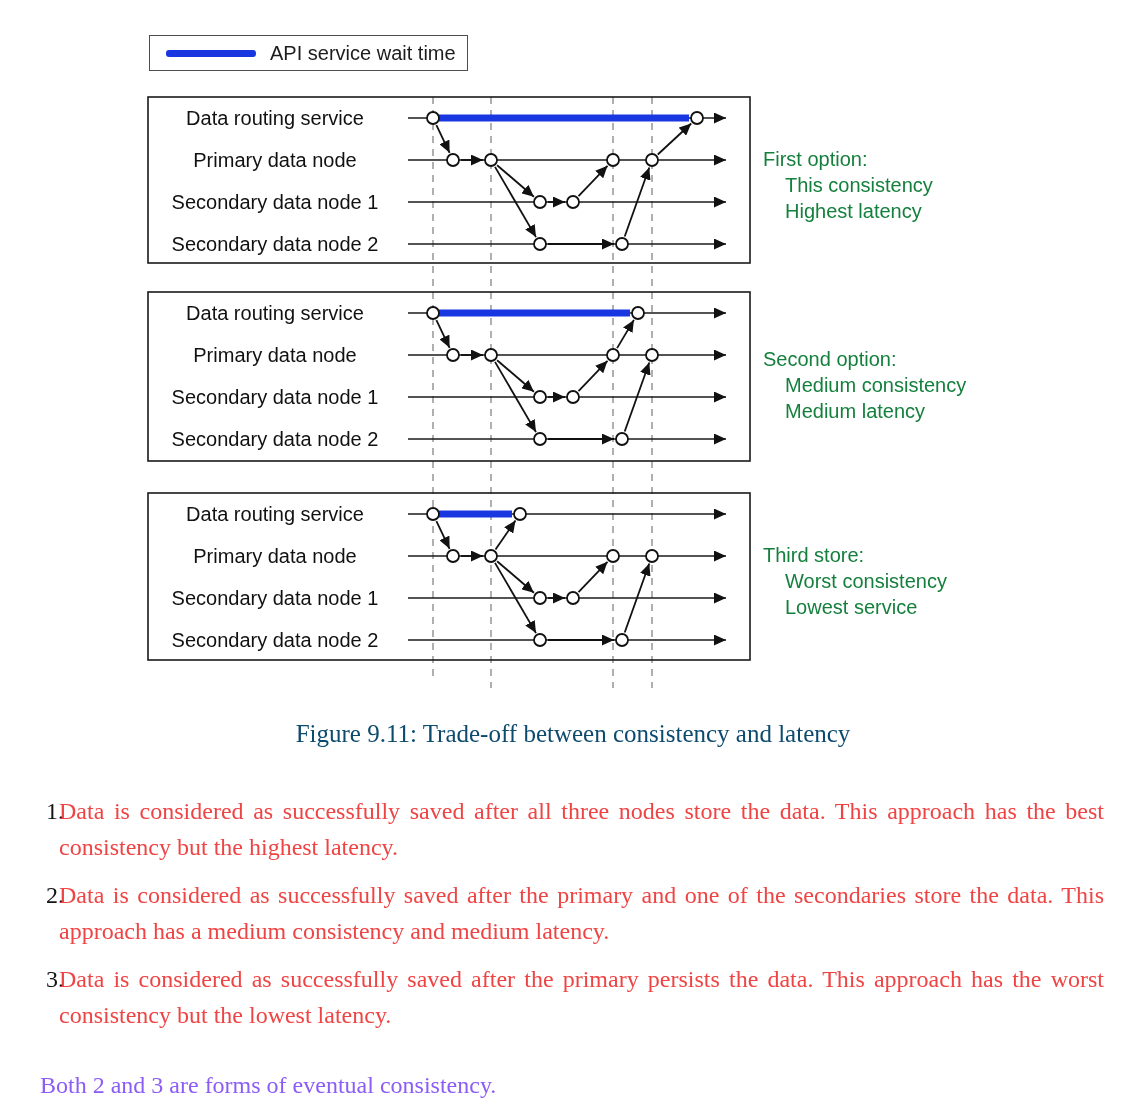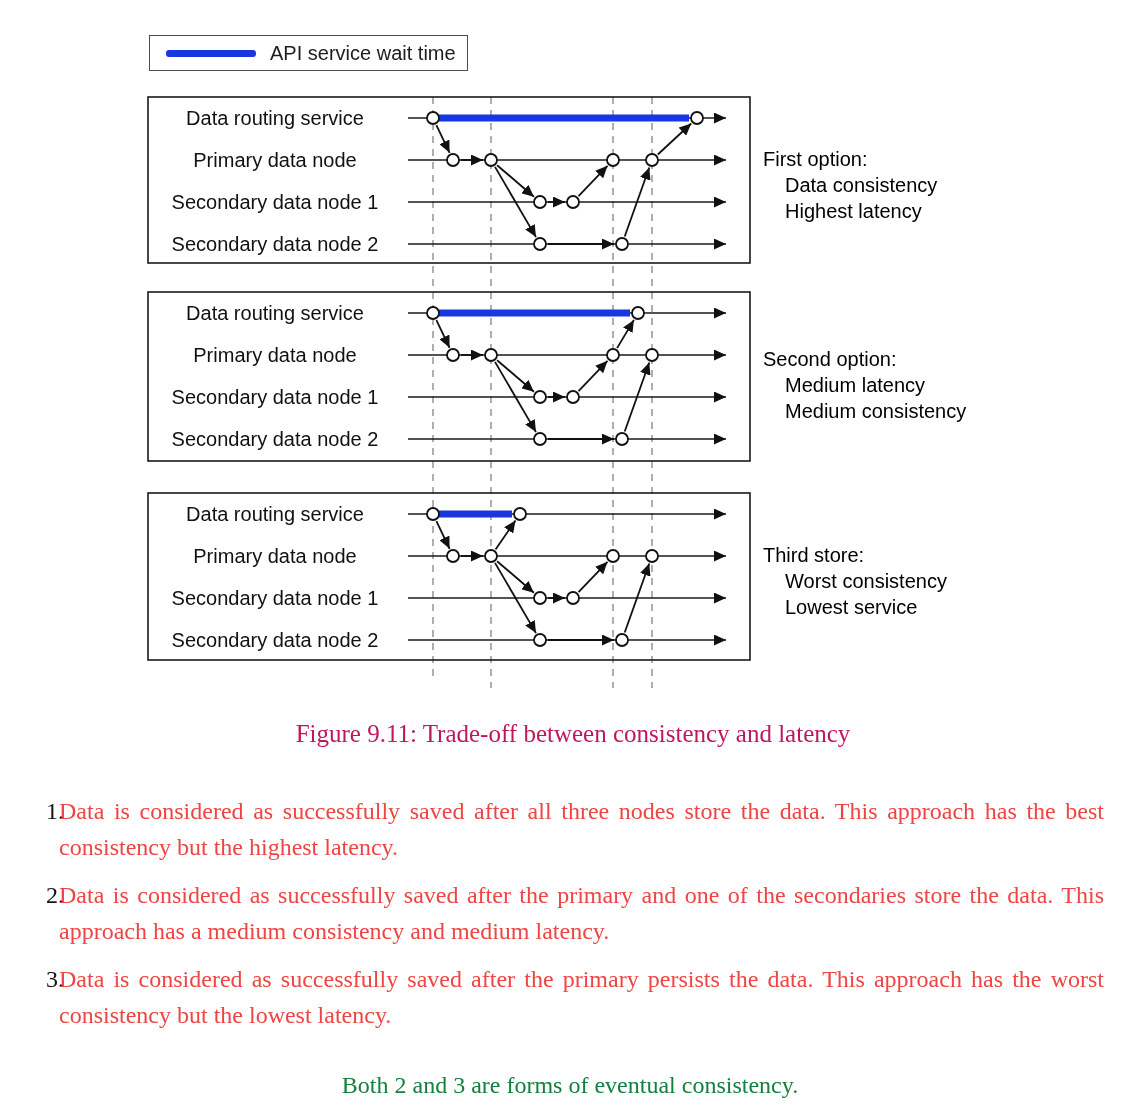--- a/index.html
+++ b/index.html
@@ -5,29 +5,29 @@
   html,body{margin:0;padding:0;background:#fff;}
   .page{position:relative;width:1146px;height:1116px;background:#ffffff;overflow:hidden;
         font-family:"Liberation Sans",sans-serif;}
   .legend{position:absolute;left:149px;top:35px;width:319px;height:36px;
           border:1.5px solid #4d4d4d;box-sizing:border-box;display:flex;align-items:center;}
   .legend-swatch{display:inline-block;width:90px;height:7px;border-radius:3px;margin-left:16px;background:#1937e1;}
   .legend-text{margin-left:14px;font:20px/22px "Liberation Sans",sans-serif;color:#1d1d1d;}
   .diagram{position:absolute;left:0;top:0;}
   .rowlab{position:absolute;left:150px;width:250px;text-align:center;
           font:20px/24px "Liberation Sans",sans-serif;color:#111;}
-  .opt{position:absolute;left:763px;font:20px/26px "Liberation Sans",sans-serif;color:#000000;}
+  .opt{position:absolute;left:763px;font:20px/26px "Liberation Sans",sans-serif;color:#15803d;}
   .opt-line{padding-left:22px;}
   .caption{position:absolute;left:0;top:719px;width:1146px;text-align:center;
-           font:25px/30px "Liberation Serif",serif;color:#be185d;}
+           font:25px/30px "Liberation Serif",serif;color:#0c4a6e;}
   .num{position:absolute;left:46px;font:24px/36px "Liberation Serif",serif;color:#141414;}
   .item{position:absolute;left:59px;width:1045px;text-align:justify;
         font:24px/36px "Liberation Serif",serif;color:#ef4444;}
   .footer{position:absolute;left:40px;top:1067px;width:1060px;
-          font:24px/36px "Liberation Serif",serif;color:#15803d;text-align:center;}
+          font:24px/36px "Liberation Serif",serif;color:#8b5cf6;}
 </style>
 </head>
 <body>
 
 <div class="page">
 
   <div class="legend">
     <span class="legend-swatch" style="background: rgb(25, 55, 225);"></span>
     <span class="legend-text">API service wait time</span>
   </div>
@@ -135,27 +135,27 @@
   <div class="rowlab" style="top:385px">Secondary data node 1</div>
   <div class="rowlab" style="top:427px">Secondary data node 2</div>
 
   <div class="rowlab" style="top:502px">Data routing service</div>
   <div class="rowlab" style="top:544px">Primary data node</div>
   <div class="rowlab" style="top:586px">Secondary data node 1</div>
   <div class="rowlab" style="top:628px">Secondary data node 2</div>
 
   <div class="opt" style="top:146px">
     <div>First option:</div>
-    <div class="opt-line">Data consistency</div>
+    <div class="opt-line">This consistency</div>
     <div class="opt-line">Highest latency</div>
   </div>
   <div class="opt" style="top:346px">
     <div>Second option:</div>
+    <div class="opt-line">Medium consistency</div>
     <div class="opt-line">Medium latency</div>
-    <div class="opt-line">Medium consistency</div>
   </div>
   <div class="opt" style="top:542px">
     <div>Third store:</div>
     <div class="opt-line">Worst consistency</div>
     <div class="opt-line">Lowest service</div>
   </div>
 
   <div class="caption">Figure 9.11: Trade-off between consistency and latency</div>
 
   <div class="num" style="top:793px">1.</div>

